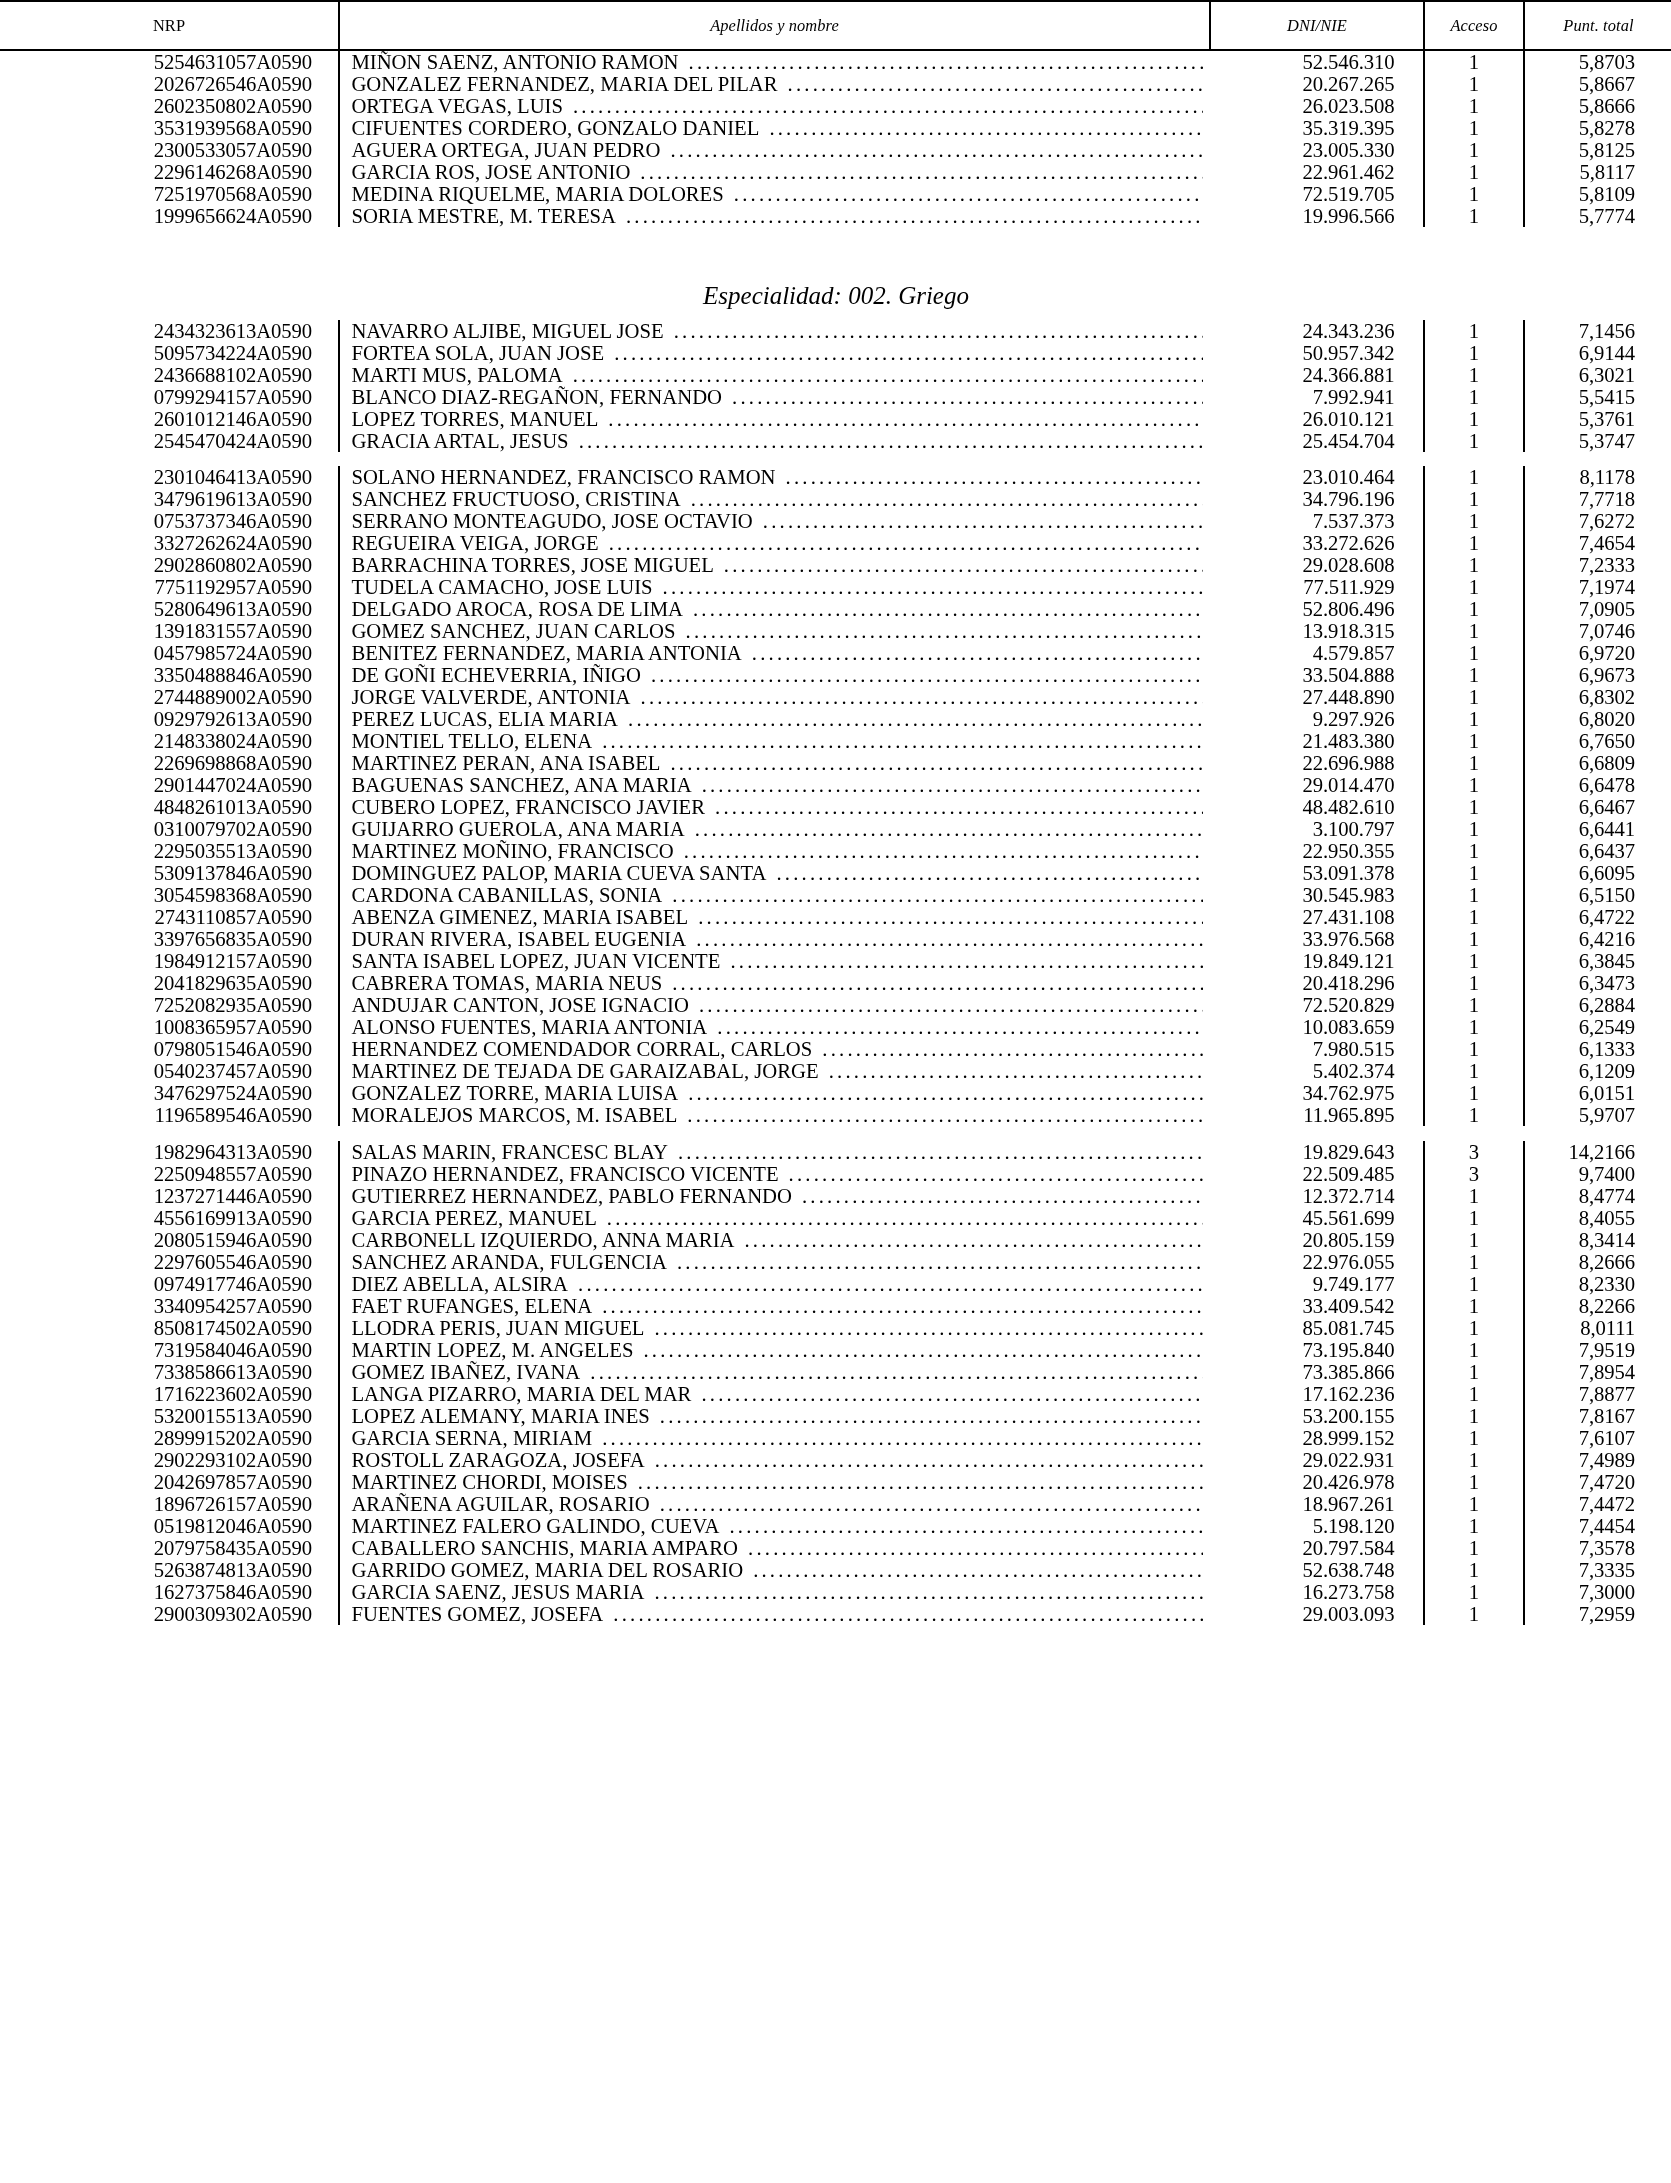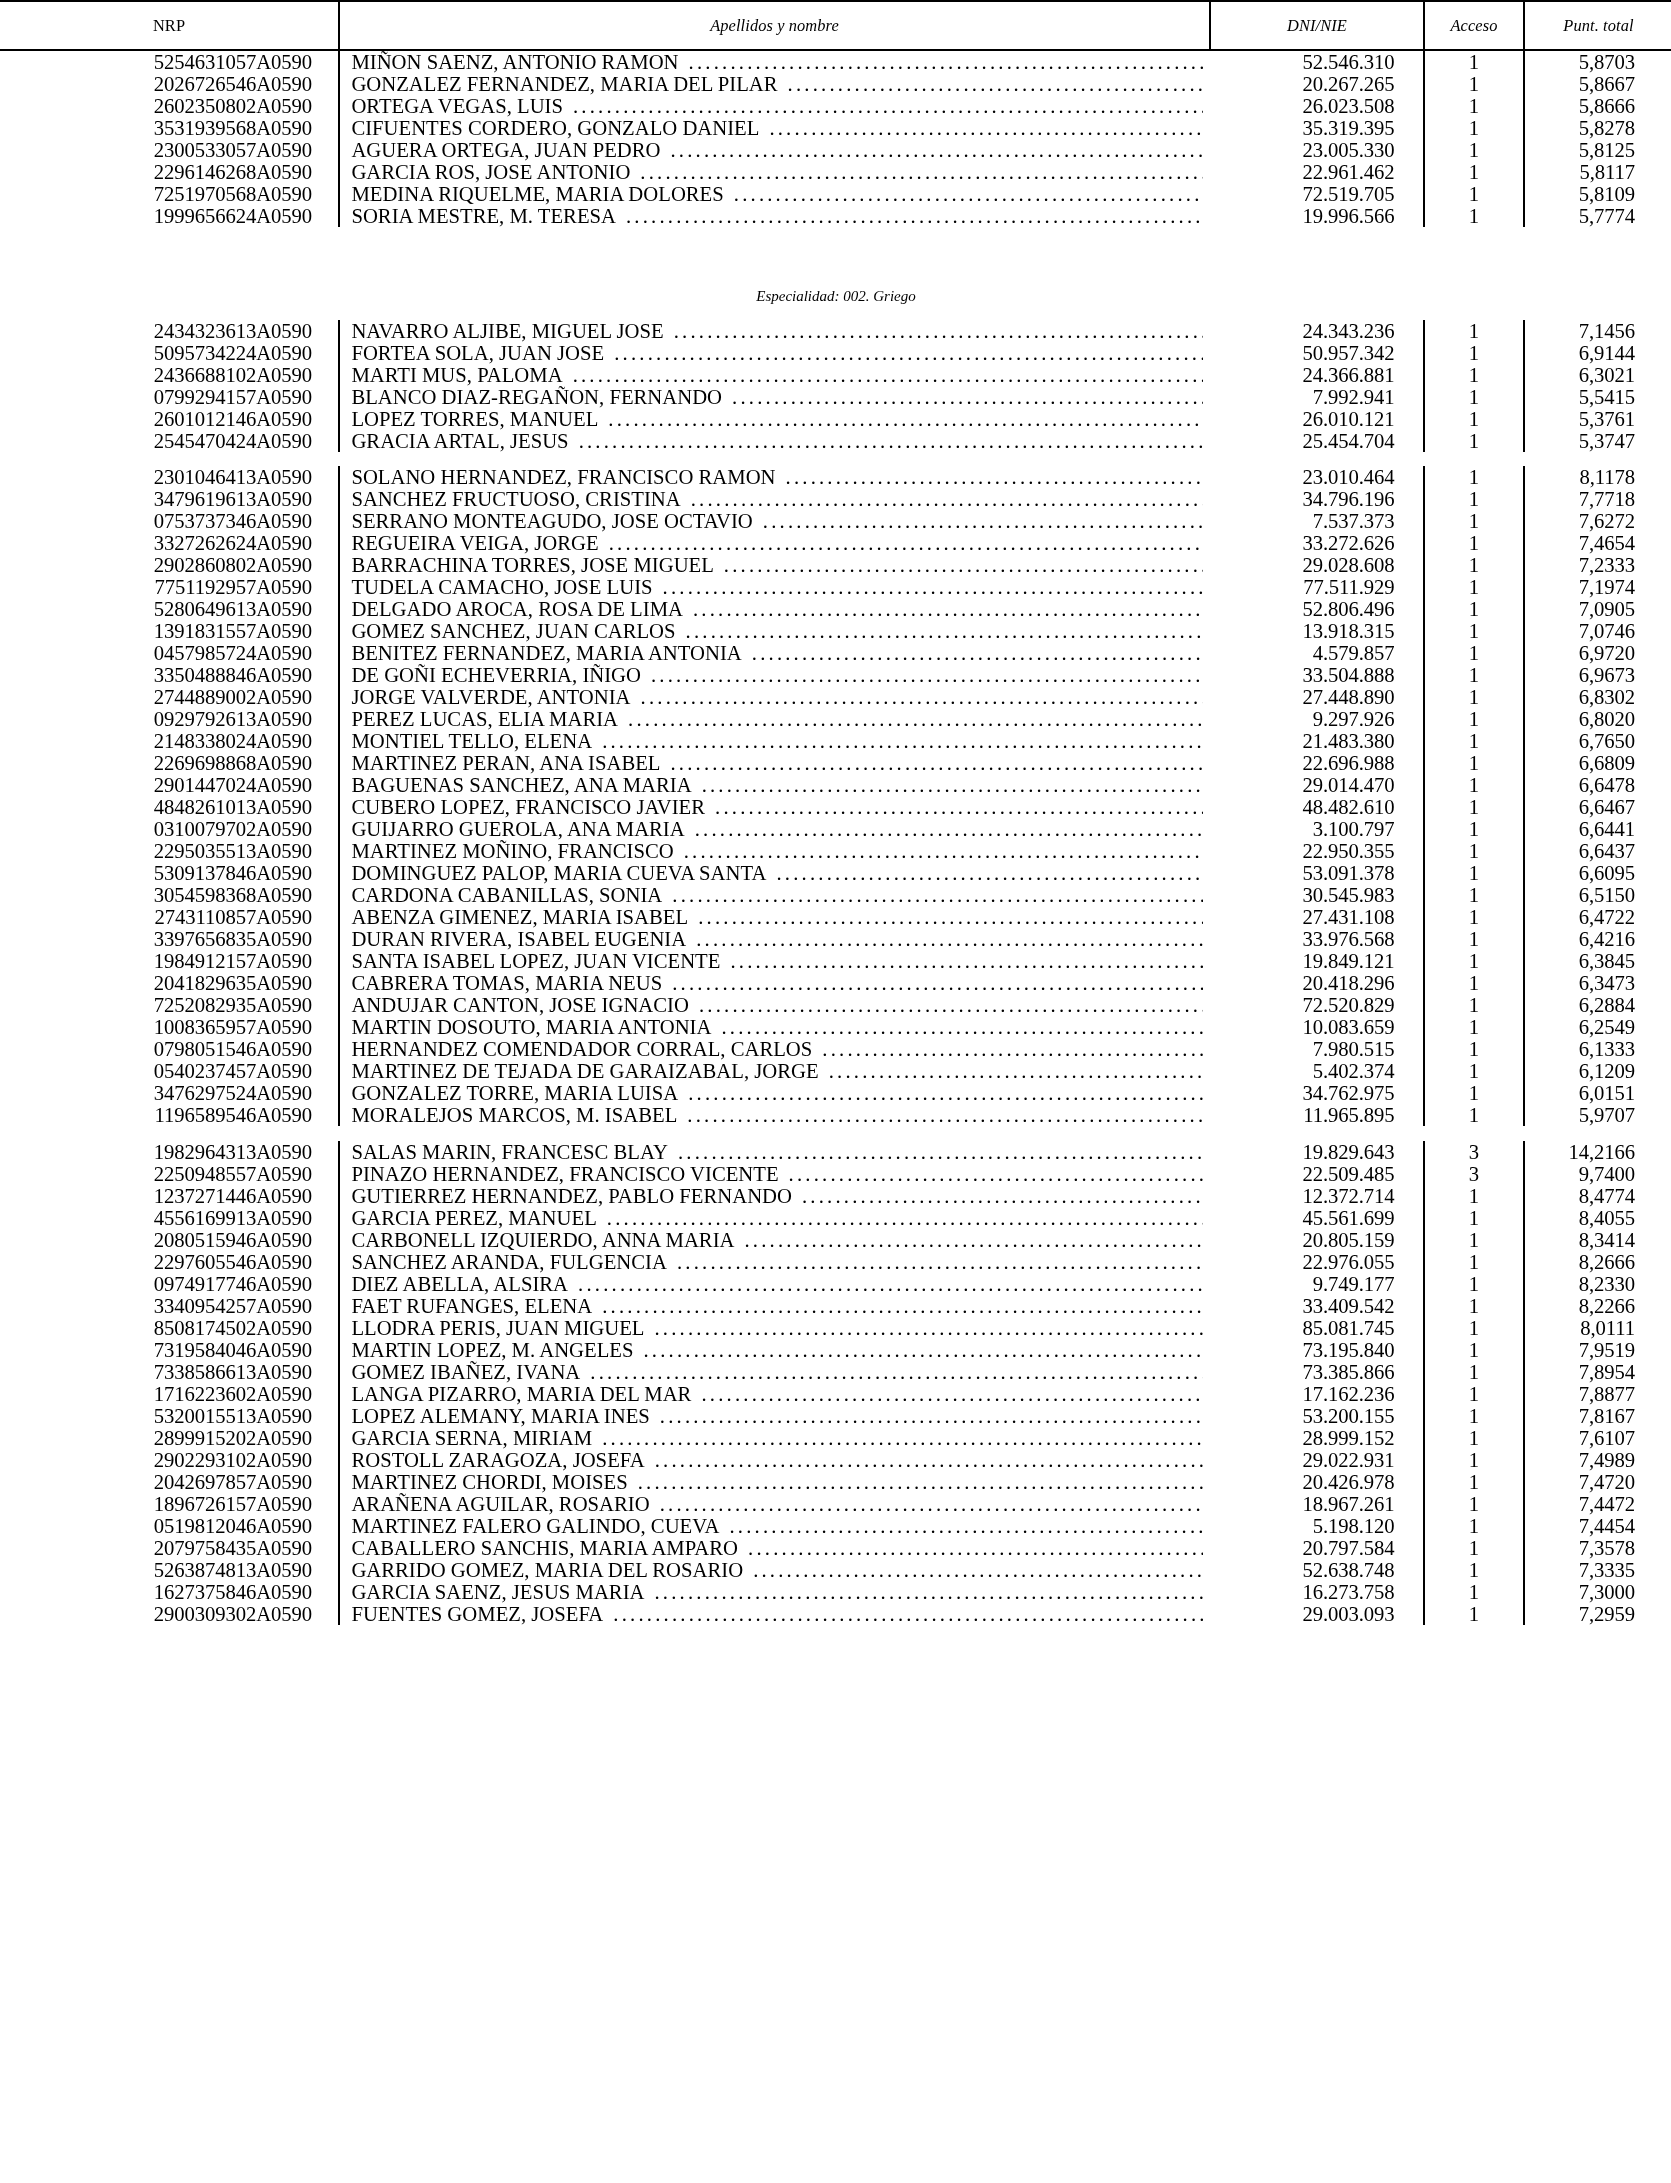--- a/index.html
+++ b/index.html
@@ -110,21 +110,21 @@
     letter-spacing: 3.2px;
     font-size: 20.7px;
   }
 
   
   tr.spec td {
     height: 66px;
     border: none;
     text-align: center;
     font-style: italic;
-    font-size: 15px;
+    font-size: 25px;
     vertical-align: bottom;
     padding-bottom: 13px;
   }
   tr.spec td .spec-inner { display: block; }
 
   
   tr.gap td { height: 14.2px; border: none; }
 </style>
 </head>
 <body>
@@ -624,21 +624,21 @@
             </span>
           </td>
           <td class="dni">72.520.829</td>
           <td class="acc">1</td>
           <td class="pts">6,2884</td>
         </tr>
         <tr>
           <td class="nrp">1008365957A0590</td>
           <td class="name">
             <span class="namewrap">
-              <span class="nametext">MARTIN DOSOUTO, MARIA ANTONIA</span>
+              <span class="nametext">ALONSO FUENTES, MARIA ANTONIA</span>
               <span class="leader">........................................................................................................................</span>
             </span>
           </td>
           <td class="dni">10.083.659</td>
           <td class="acc">1</td>
           <td class="pts">6,2549</td>
         </tr>
         <tr>
           <td class="nrp">0798051546A0590</td>
           <td class="name">

